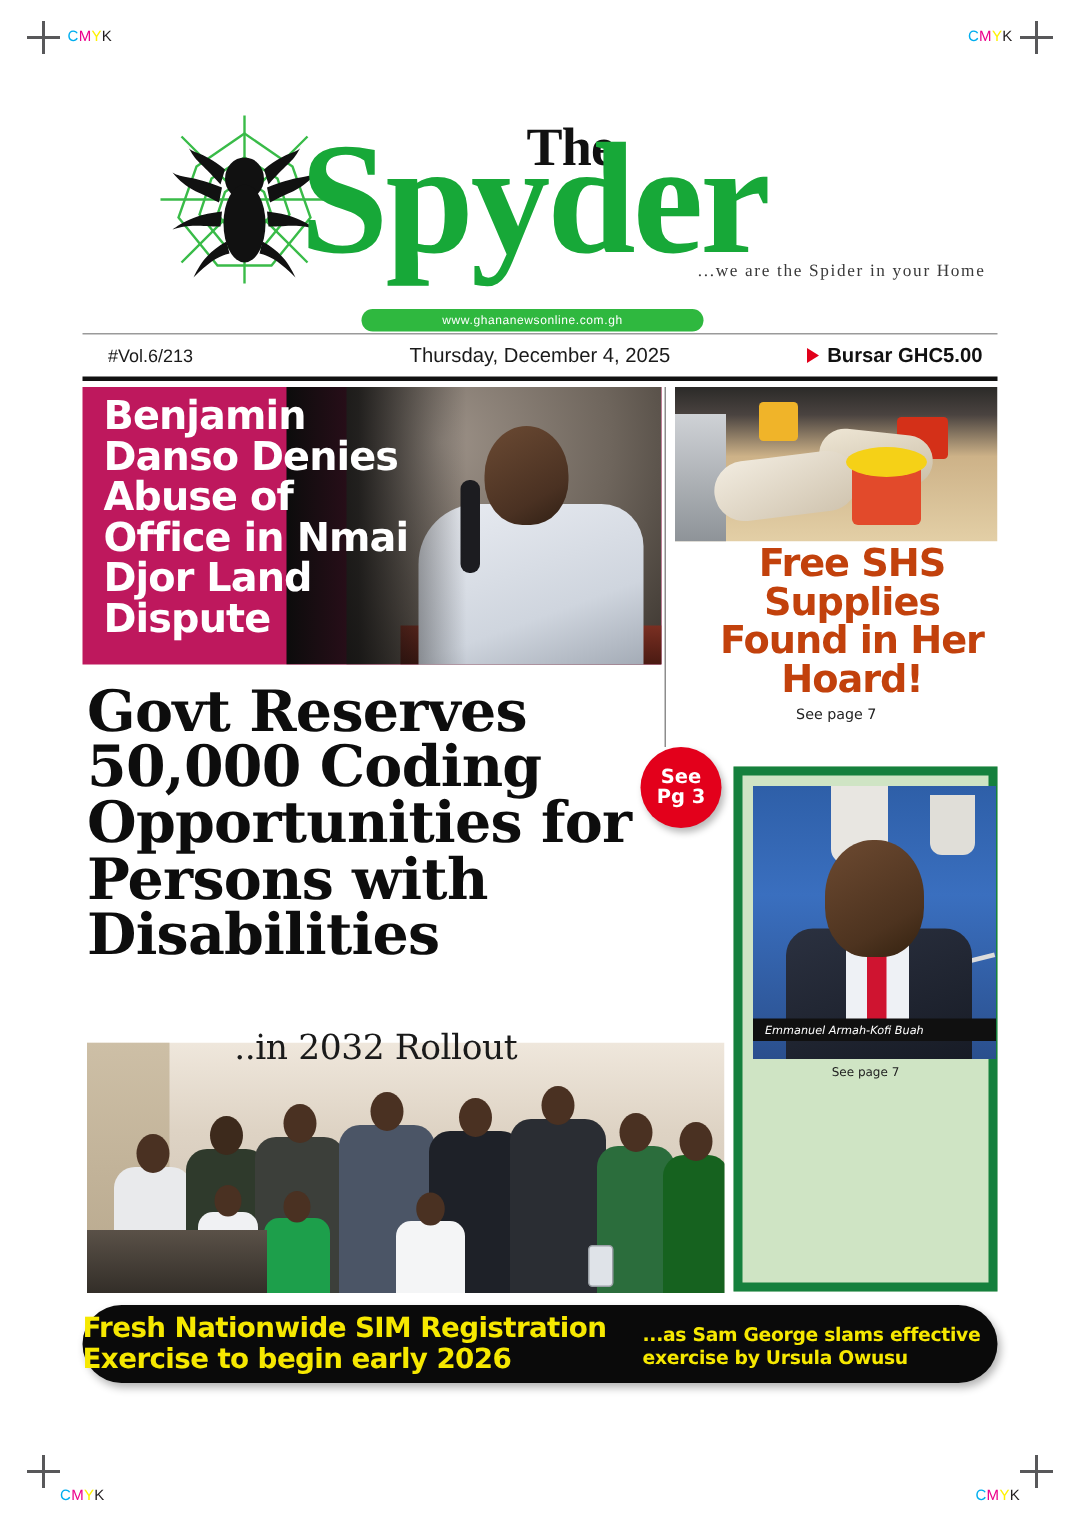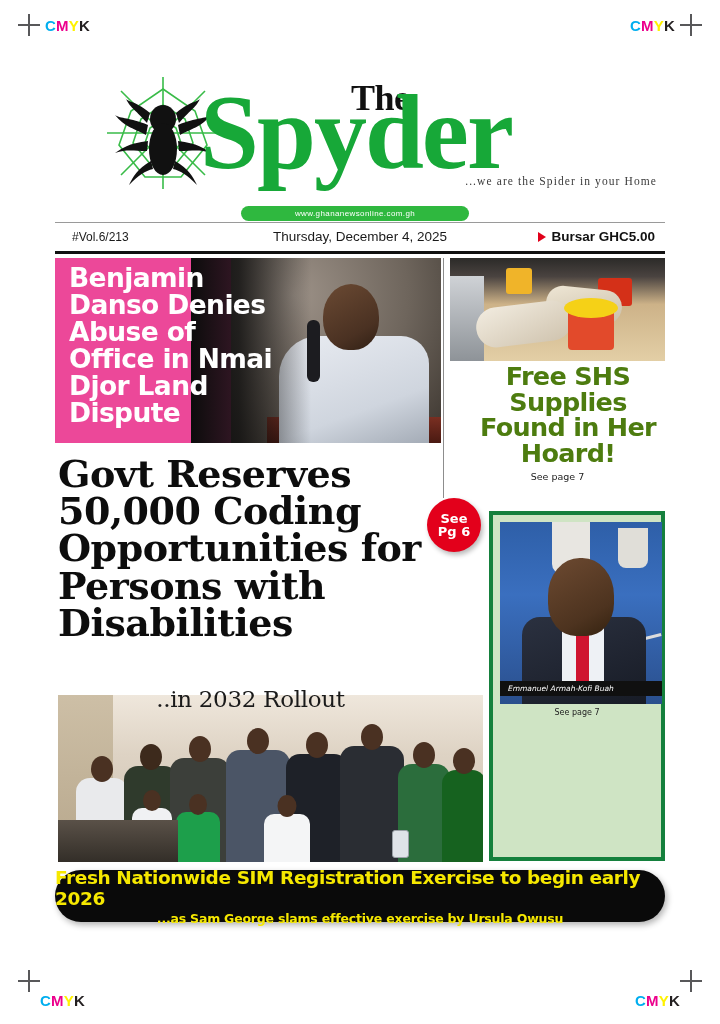--- a/index.html
+++ b/index.html
@@ -17,21 +17,21 @@
   }
 
   
   .regmark { position: absolute; display: flex; align-items: center; gap: 5px; }
   .cross { position: relative; width: 22px; height: 22px; }
   .cross::before, .cross::after {
     content: ""; position: absolute; background: #58585a;
   }
   .cross::before { left: 0; top: 10px; width: 22px; height: 1.5px; }
   .cross::after { top: 0; left: 10px; width: 1.5px; height: 22px; }
-  .cmyk { font-size: 15px; font-weight: bold; letter-spacing: .2px;
+  .cmyk { font-size: 10px; font-weight: normal; letter-spacing: .2px;
           font-family: "Liberation Sans", sans-serif; line-height: 1; }
   .cmyk .c { color: #00aeef; } .cmyk .m { color: #ec008c; }
   .cmyk .y { color: #fff200; } .cmyk .k { color: #231f20; }
 
   .rm-tl { left: 18px; top: 14px; }
   .rm-tr { right: 18px; top: 14px; }
   .rm-bl { left: 18px; top: 970px; flex-direction: column; align-items: flex-start; gap: 1px; }
   .rm-br { right: 18px; top: 970px; flex-direction: column; align-items: flex-end; gap: 1px; }
   .rm-bl .cmyk { margin-left: 22px; } .rm-br .cmyk { margin-right: 22px; }
 
@@ -70,21 +70,21 @@
                  font-size: 13.5px; color: #1a1a1a; }
   .folio .price { position: absolute; right: 10px; top: 1px; font-size: 13.5px;
                   font-weight: bold; color: #111; display: flex; align-items: center; gap: 5px; }
   .tri { width: 0; height: 0; border-left: 8px solid #e1001a;
          border-top: 5px solid transparent; border-bottom: 5px solid transparent; }
   .rule-thick { position: absolute; left: 55px; top: 251px; width: 610px; height: 3px; background: #111; }
 
   
   .lead {
     position: absolute; left: 55px; top: 258px; width: 386px; height: 185px;
-    background: #ec4899; overflow: hidden;
+    background: #be185d; overflow: hidden;
   }
   .lead-photo { position: absolute; right: 0; top: 0; width: 210px; height: 185px; }
   .lead-photo .bg {
     position: absolute; inset: 0;
     background:
       radial-gradient(ellipse at 30% 20%, #9d9288 0%, #6e655c 55%, #3a342e 100%);
   }
   .lead-photo .shirt {
     position: absolute; left: 48px; top: 78px; width: 150px; height: 120px;
     background: linear-gradient(160deg,#e9ecf2 0%, #cfd5de 60%, #9aa2ad 100%);
@@ -135,21 +135,21 @@
     background: #d43018; border-radius: 3px; }
   .rphoto .car { position: absolute; left: 0; top: 18px; width: 34px; height: 85px;
     background: linear-gradient(180deg,#cfd2d6,#8e9398); }
 
   .kicker {
     margin-top: 6px; text-align: center; color: #e3001b;
     font-weight: bold; font-size: 14.5px; line-height: 1.06;
     font-family: "DejaVu Sans", sans-serif; letter-spacing: -0.2px;
   }
   .r-head {
-    margin-top: 3px; text-align: center; color: #4d7c0f;
+    margin-top: 3px; text-align: center; color: #c2410c;
     font-weight: bold; font-size: 25.5px; line-height: 1.0;
     font-family: "DejaVu Sans", sans-serif; letter-spacing: -0.7px; margin-left: 21px;
   }
   .seepage {
     margin-top: 5px; text-align: center; color: #222;
     font-size: 9.5px; font-family: "DejaVu Sans", sans-serif;
   }
 
   
   .vsep { position: absolute; left: 443px; top: 258px; width: 1.4px; height: 240px; background: #8d8d8d; }
@@ -187,21 +187,21 @@
   .gp .h { position: absolute; left: 50%; transform: translateX(-50%); top: -22px;
     width: 22px; height: 26px; border-radius: 50%; background: #4a3122; }
   .bench { position: absolute; left: 0; bottom: 0; width: 120px; height: 42px;
     background: linear-gradient(180deg,#5a5148,#332e28); }
   .phone { position: absolute; right: 74px; bottom: 4px; width: 17px; height: 28px;
     background: #dfe3e8; border: 1.5px solid #9aa0a6; border-radius: 3px; }
 
   
   .greenbox {
     position: absolute; left: 489px; top: 511px; width: 176px; height: 350px;
-    background: #cfe4c4; border: 4px solid #15803d; padding: 7px;
+    background: #cfe4c4; border: 6px solid #15803d; padding: 7px;
   }
   .gb-photo { position: relative; width: 162px; height: 182px; overflow: hidden; }
   .gb-photo .crowd { position: absolute; inset: 0;
     background: linear-gradient(180deg,#2e5fa8 0%, #3a6fbf 40%, #2a4f8d 100%); }
   .gb-photo .w1 { position: absolute; left: 52px; top: 0; width: 38px; height: 52px;
     background: #e8e6e1; border-radius: 0 0 10px 10px; }
   .gb-photo .w2 { position: absolute; left: 118px; top: 6px; width: 30px; height: 40px;
     background: #e0ded8; border-radius: 0 0 8px 8px; }
   .gb-photo .suit { position: absolute; left: 22px; top: 95px; width: 124px; height: 95px;
     background: linear-gradient(160deg,#2b3140,#161a24); border-radius: 18px 18px 0 0; }
@@ -225,21 +225,21 @@
     font-family: "DejaVu Serif", serif; font-weight: bold;
     font-size: 17.5px; line-height: 1.02; letter-spacing: -0.3px;
   }
   .gb-see { margin-top: 4px; text-align: center; font-size: 8px; color: #222;
     font-family: "DejaVu Sans", sans-serif; }
 
   
   .banner {
     position: absolute; left: 55px; top: 870px; width: 610px; height: 52px;
     background: #0a0a0a; border-radius: 26px;
-    display: flex; flex-direction: column; align-items: center; justify-content: center;
+    display: flex; flex-direction: row; align-items: center; justify-content: center;
     box-shadow: 2px 3px 6px rgba(0,0,0,.3);
   }
   .banner .b1 {
     color: #f6e800; font-weight: bold; font-size: 18.5px; letter-spacing: -0.4px;
     font-family: "DejaVu Sans", sans-serif;
   }
   .banner .b2 {
     color: #f6e800; font-weight: bold; font-size: 12.5px; margin-top: 2px;
     letter-spacing: -0.2px; font-family: "DejaVu Sans", sans-serif;
   }
@@ -331,21 +331,21 @@
       <div class="lid"></div>
     </div>
     <div class="r-head">Free SHS Supplies Found in Her Hoard!</div>
     <div class="seepage">See page 7</div>
   </div>
 
   <div class="main-head">Govt Reserves 50,000 Coding Opportunities for Persons with Disabilities</div>
 
   <div class="badge">
     <span>See</span>
-    <span>Pg 6</span>
+    <span>Pg 3</span>
   </div>
 
   <div class="group">
     <div class="room"></div>
     <div class="wallL"></div>
     <div class="gp" style="left:18px;  width:52px; height:84px; background:#e9eaec;">
         <div class="h"></div>
       </div>
     <div class="gp" style="left:66px;  width:54px; height:96px; background:#2f3a2c;">
         <div class="h" style="background:#3d2a1c"></div>

